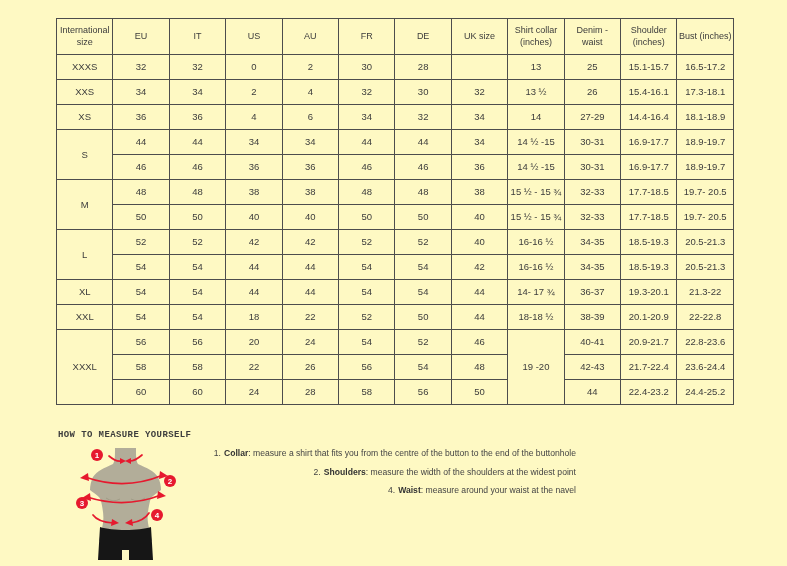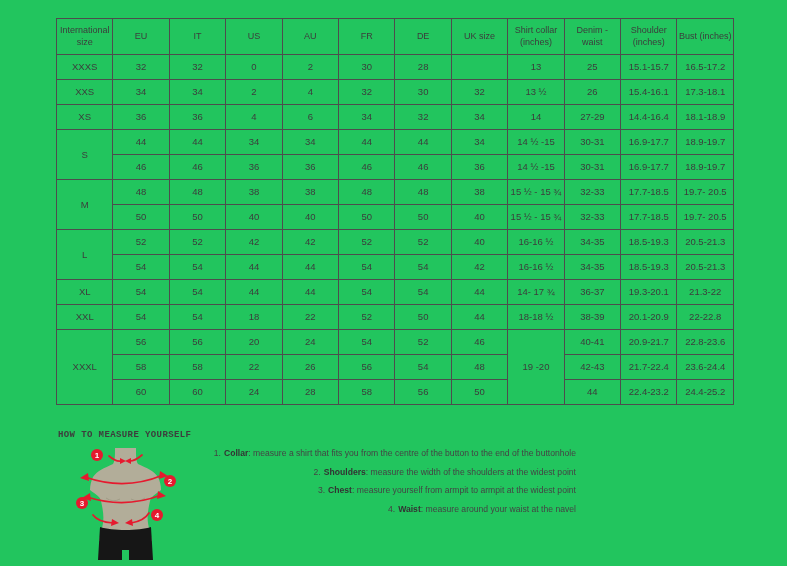--- a/index.html
+++ b/index.html
@@ -1,17 +1,17 @@
 <!DOCTYPE html>
 <html><head>
 <meta charset="utf-8">
 <style>
   html,body{margin:0;padding:0;background:#fff;}
   .page{
-    position:relative;width:787px;height:566px;background:#22c55e;overflow:hidden;
+    position:relative;width:787px;height:566px;background:#fef9c3;overflow:hidden;
     font-family:"Liberation Sans","DejaVu Sans",sans-serif;color:#3c3c3c;
   }
   
   table.size-table{
     position:absolute;left:56px;top:18px;width:678px;
     border-collapse:collapse;table-layout:fixed;
   }
   .size-table th,.size-table td{
     border:1px solid #4d4d4d;
     text-align:center;vertical-align:middle;
@@ -297,20 +297,17 @@
   </div>
 
   <div class="measure-list">
     <div class="m-item">
       <span class="num">1.</span><b>Collar</b><span>: measure a shirt that fits you from the centre of the button to the end of the buttonhole</span>
     </div>
     <div class="m-item">
       <span class="num">2.</span><b>Shoulders</b><span>: measure the width of the shoulders at the widest point</span>
     </div>
     <div class="m-item">
-      <span class="num">3.</span><b>Chest</b><span>: measure yourself from armpit to armpit at the widest point</span>
-    </div>
-    <div class="m-item">
       <span class="num">4.</span><b>Waist</b><span>: measure around your waist at the navel</span>
     </div>
   </div>
 
 </div>
 
 </body></html>

